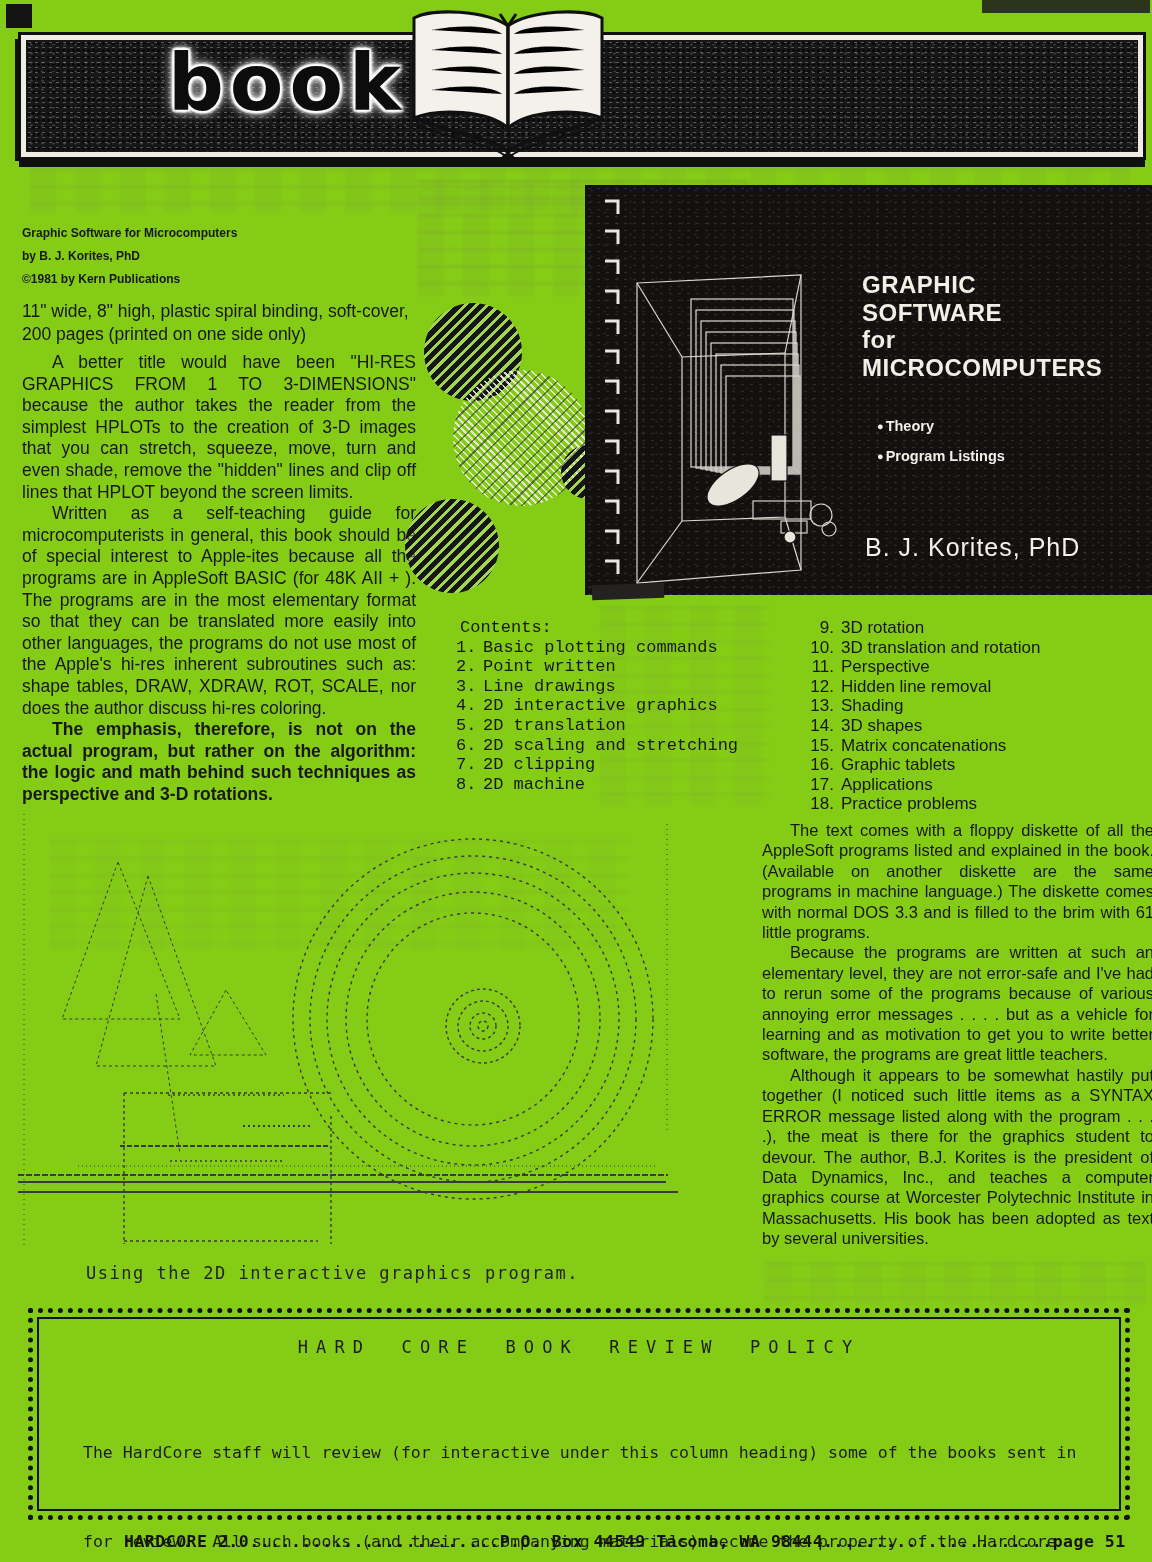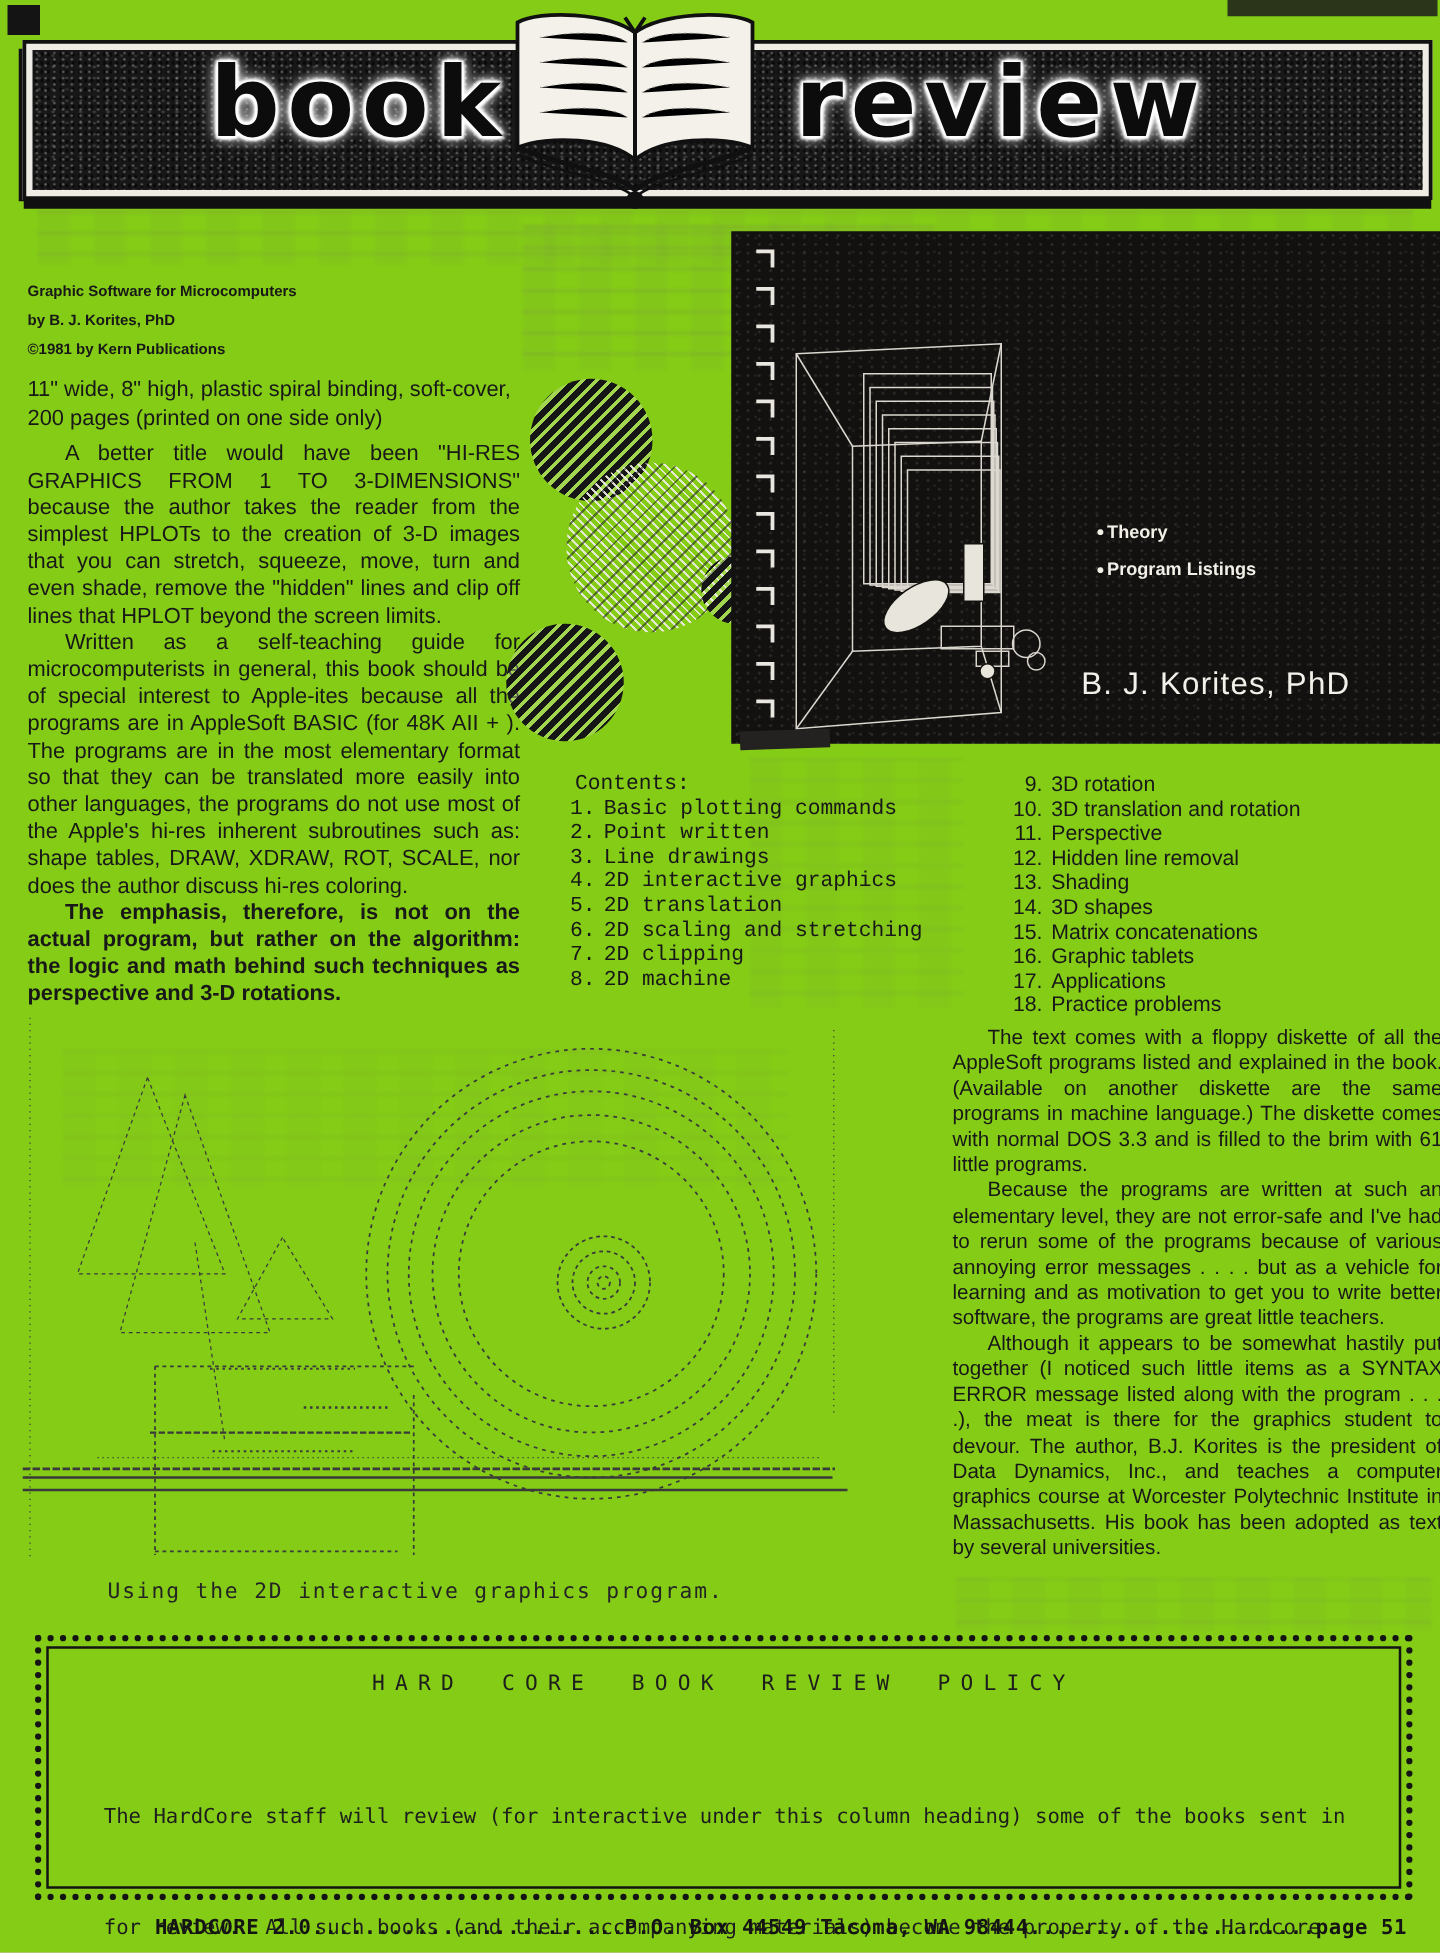--- a/index.html
+++ b/index.html
@@ -78,21 +78,20 @@
 <body>
 
 <div class="page">
 
   <div class="corner-mark"></div>
   <div class="top-smudge"></div>
   <div class="banner-frame">
     <div class="banner-ink"></div>
   </div>
   <div class="banner-word word-book">book</div>
-  <div class="banner-word word-review">review</div>
   <svg class="book-icon" viewBox="0 0 212 172">
     <path d="M106 26 C84 10 30 8 12 18 L12 118 C36 108 86 110 106 128 Z" fill="#f3f1ea" stroke="#101010" stroke-width="3"></path>
     <path d="M106 26 C128 10 182 8 200 18 L200 118 C176 108 126 110 106 128 Z" fill="#f3f1ea" stroke="#101010" stroke-width="3"></path>
     <path d="M106 26 L106 128" stroke="#101010" stroke-width="3"></path>
     <path d="M98 14 L106 26 L114 14" fill="none" stroke="#101010" stroke-width="3"></path>
     <path d="M12 118 C44 132 92 138 106 152 C120 138 168 132 200 118" fill="none" stroke="#101010" stroke-width="4"></path>
     <path d="M12 124 C44 138 92 144 106 158 C120 144 168 138 200 124" fill="none" stroke="#101010" stroke-width="2"></path>
     <circle cx="106" cy="160" r="7" fill="#101010"></circle>
     <g stroke="#9a968c" stroke-width="1" stroke-dasharray="1 4">
       <path d="M30 30 C60 24 90 26 100 34"></path>
@@ -168,20 +167,26 @@
       <g stroke="#14130f" stroke-width="1.2">
         <ellipse cx="148" cy="300" rx="30" ry="15" fill="#e8e5dd" transform="rotate(-35 148 300)"></ellipse>
         <rect x="186" y="250" width="16" height="46" fill="#e8e5dd"></rect>
         <rect x="168" y="316" width="58" height="18" fill="none" stroke="#d8d4cc"></rect>
         <rect x="196" y="336" width="26" height="12" fill="none" stroke="#d8d4cc"></rect>
         <circle cx="236" cy="330" r="11" fill="none" stroke="#d8d4cc"></circle>
         <circle cx="244" cy="344" r="7" fill="none" stroke="#d8d4cc"></circle>
         <circle cx="205" cy="352" r="6" fill="#e8e5dd"></circle>
       </g>
     </svg>
+    <div class="cover-text">
+      <div class="t-line">GRAPHIC</div>
+      <div class="t-line">SOFTWARE</div>
+      <div class="t-line">for</div>
+      <div class="t-line">MICROCOMPUTERS</div>
+    </div>
     <div class="cover-bullets">
       <div class="b-row"><span class="dot">●</span><span>Theory</span></div>
       <div class="b-row"><span class="dot">●</span><span>Program Listings</span></div>
     </div>
     <div class="cover-author">B. J. Korites, PhD</div>
   </div>
   <div class="cover-smudge"></div>
 
   <div class="contents-col col1" style="left:456px;top:618px;font-family:Liberation Mono, monospace;">
     <p class="contents-heading">Contents:</p>

